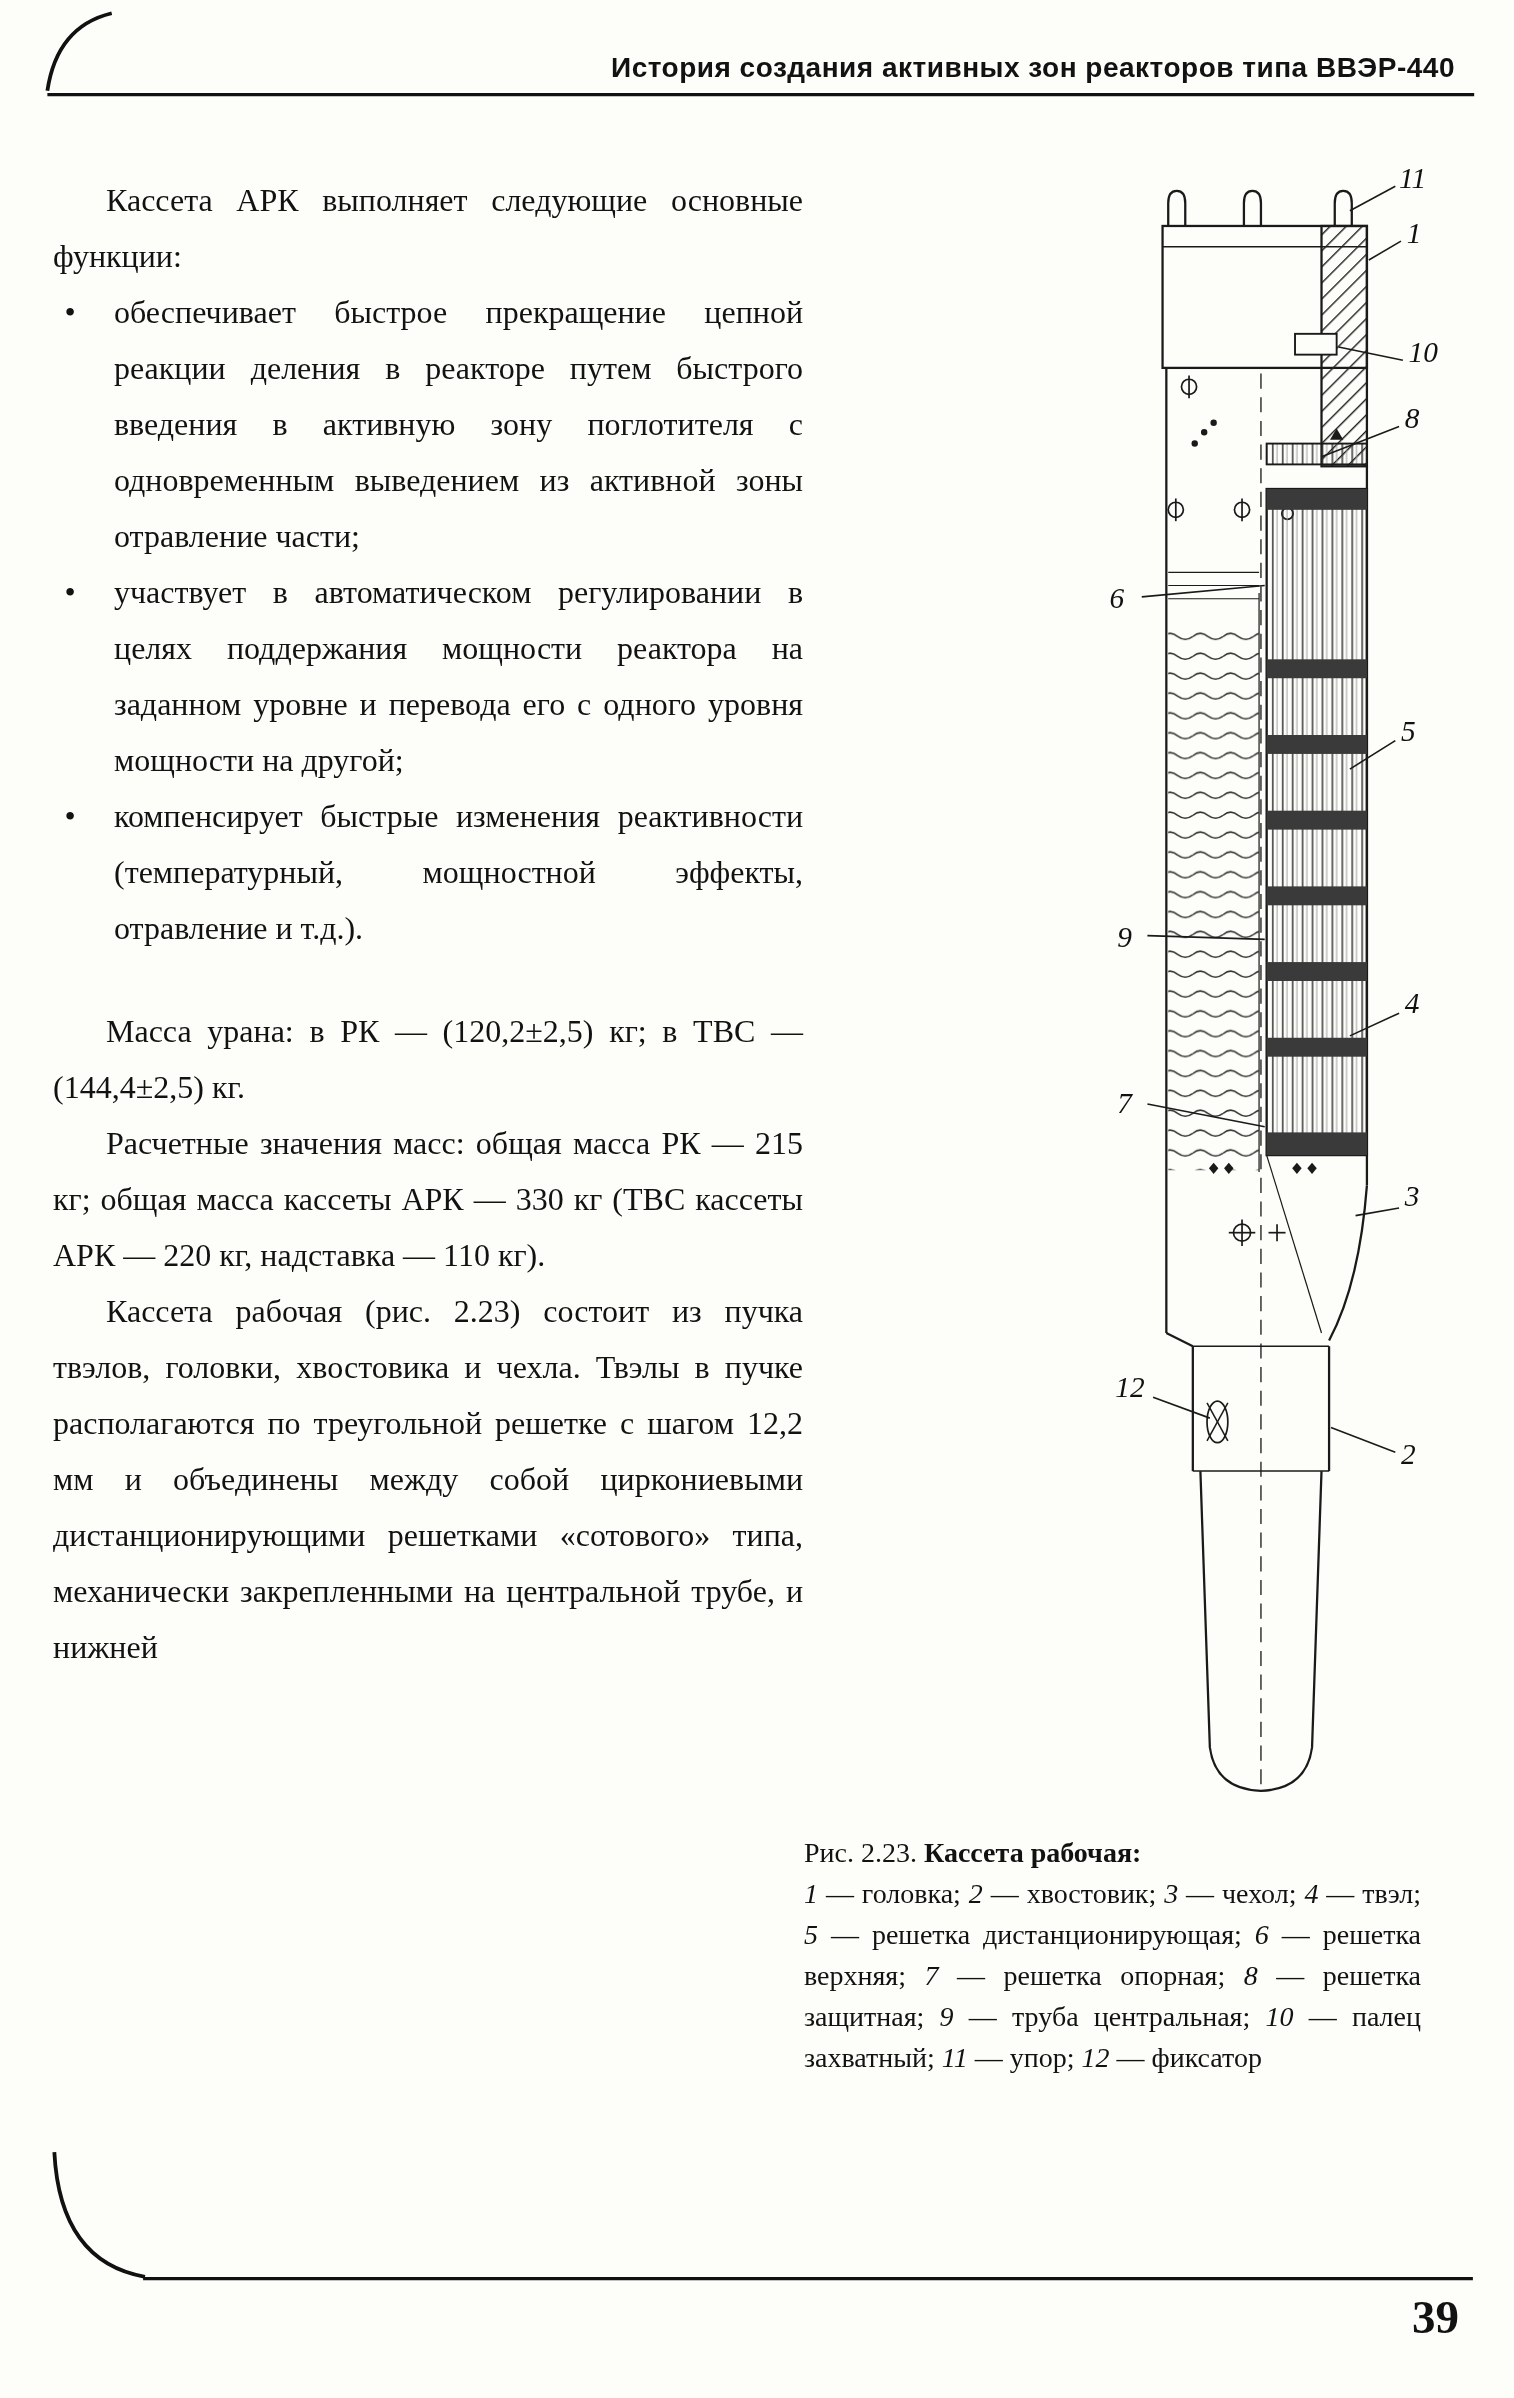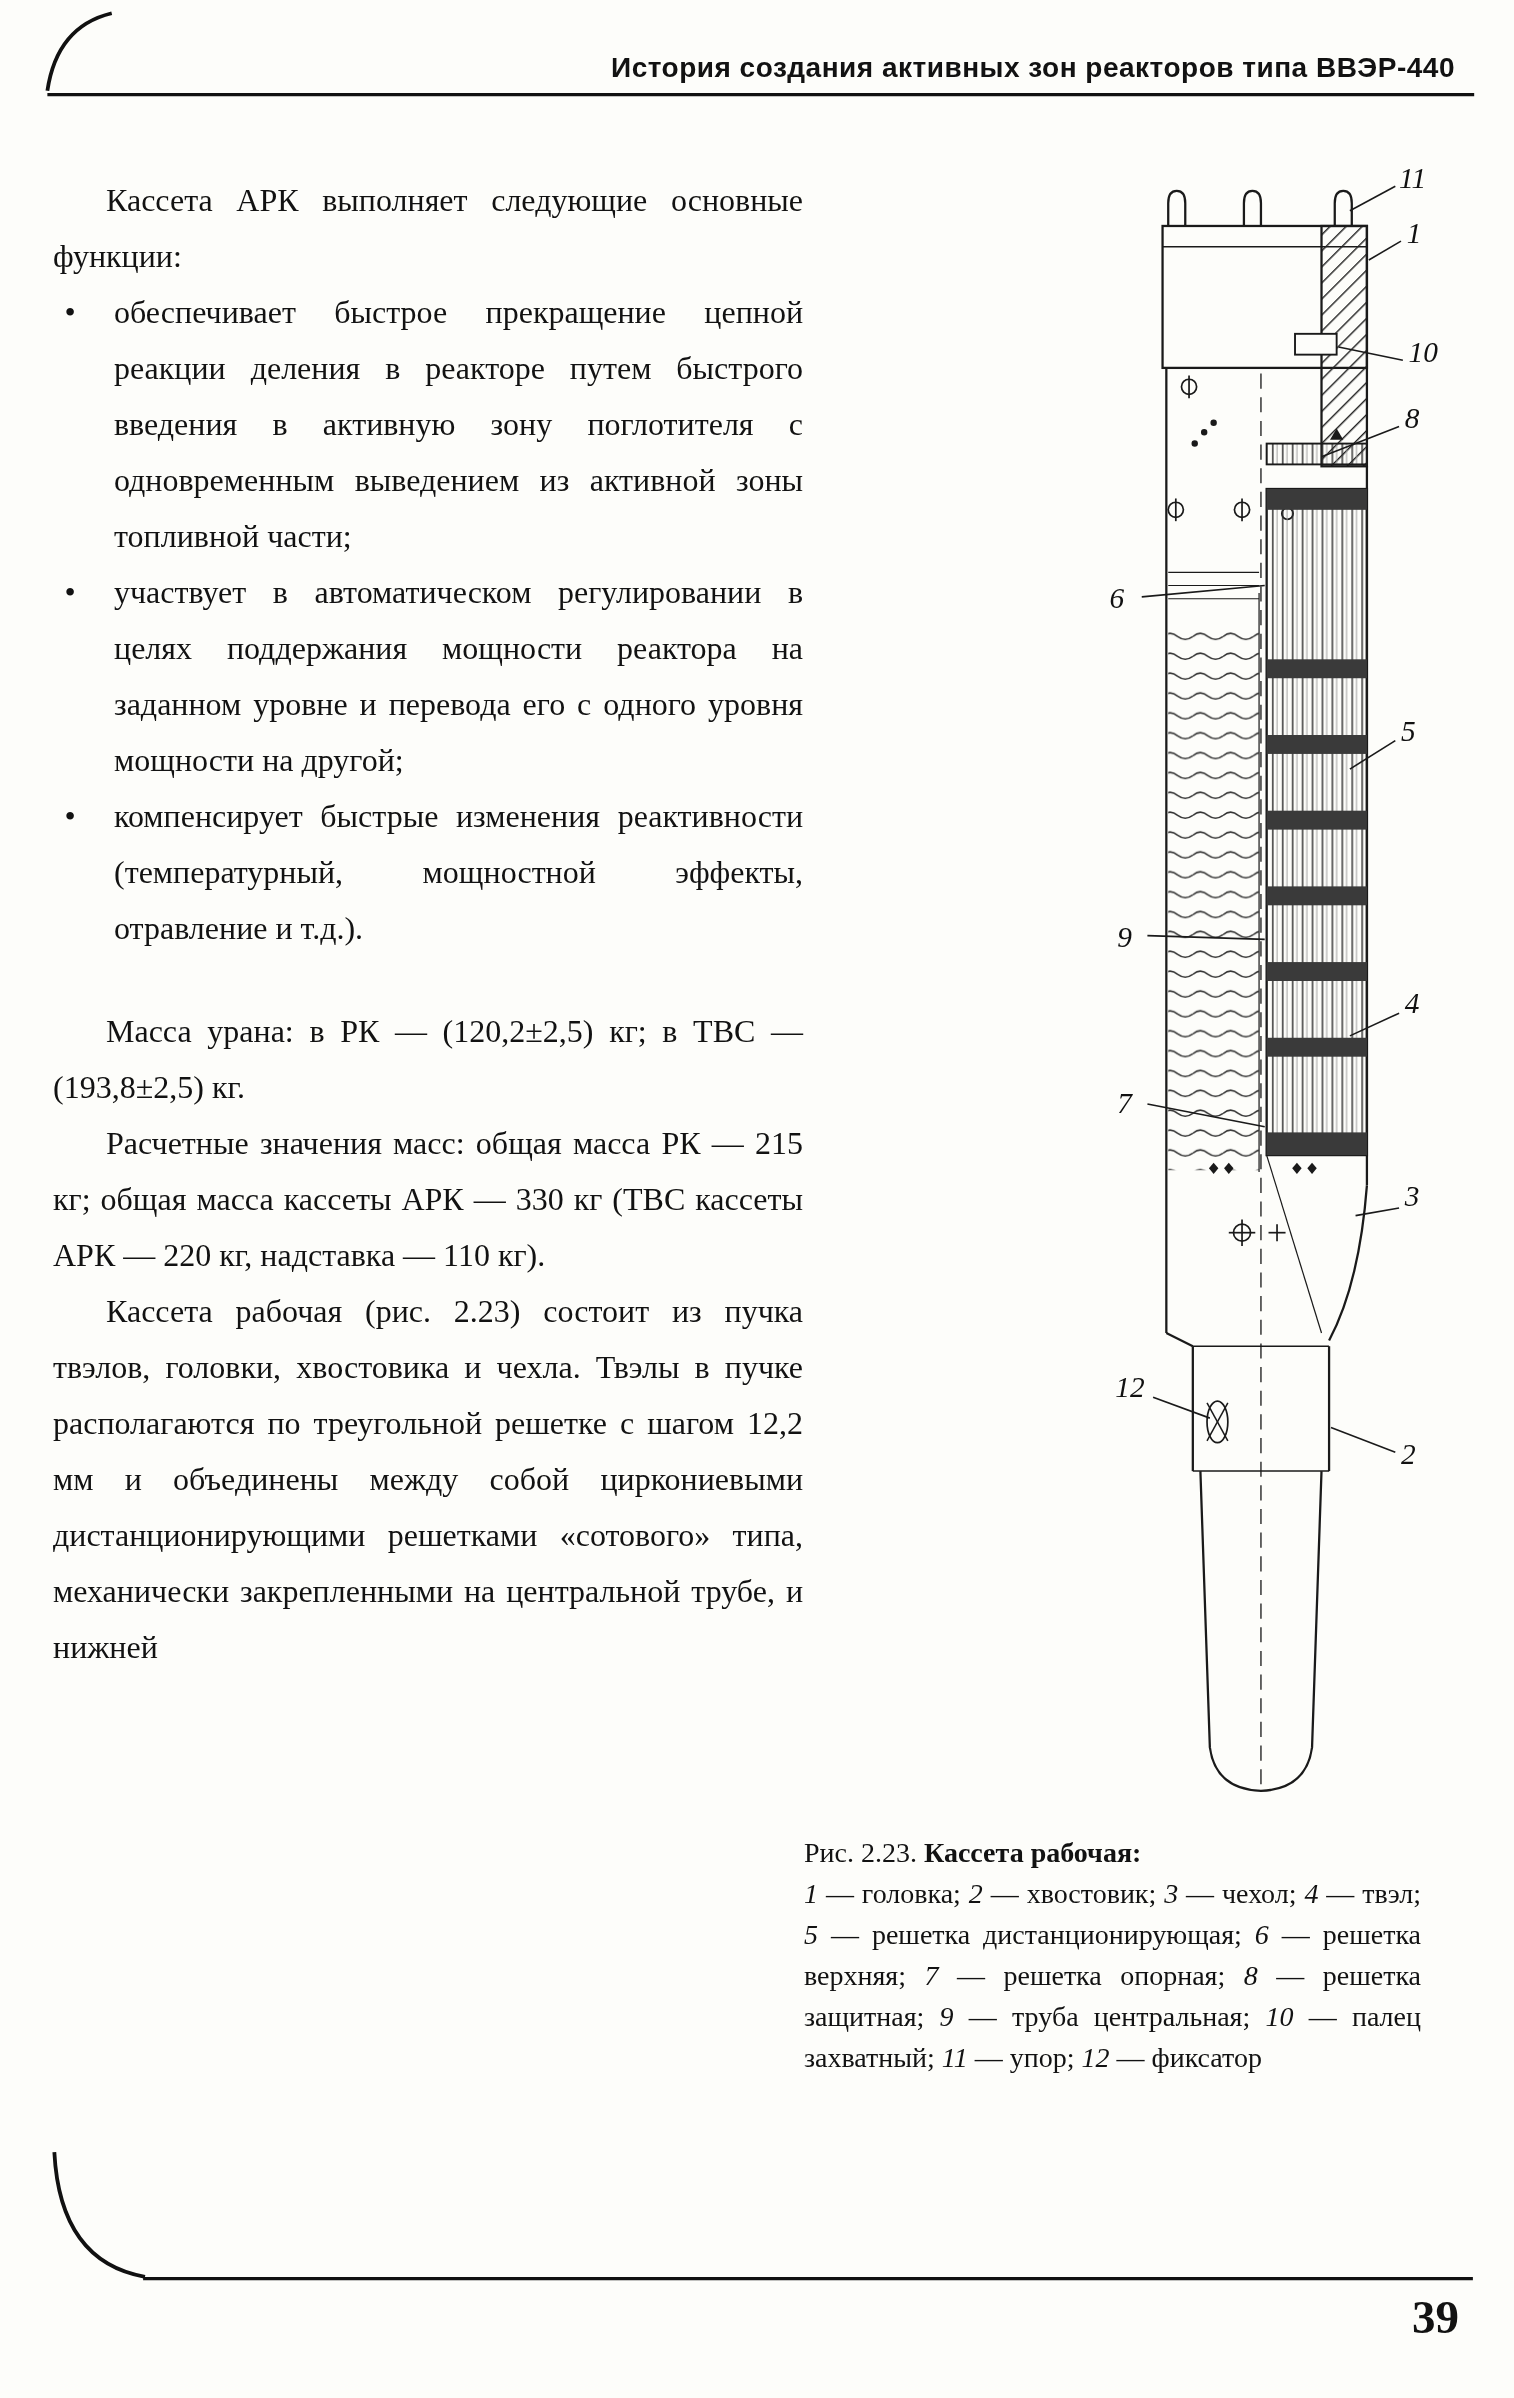--- a/index.html
+++ b/index.html
@@ -51,35 +51,35 @@
 </svg>
 
 <div class="header-title">История создания активных зон реакторов типа ВВЭР-440</div>
 
 <div class="text-col">
   <p>Кассета АРК выполняет следующие основные функции:</p>
 
   <div>
     <div class="bullet-item">
       <span class="bullet-char">•</span>
-      <span>обеспечивает быстрое прекращение цепной реакции деления в реакторе путем быстрого введения в активную зону поглотителя с одновременным выведением из активной зоны топливной части;</span>
+      <span>обеспечивает быстрое прекращение цепной реакции деления в реакторе путем быстрого введения в активную зону поглотителя с одновременным выведением из активной зоны отравление части;</span>
     </div>
     <div class="bullet-item">
       <span class="bullet-char">•</span>
       <span>участвует в автоматическом регулировании в целях поддержания мощности реактора на заданном уровне и перевода его с одного уровня мощности на другой;</span>
     </div>
     <div class="bullet-item">
       <span class="bullet-char">•</span>
       <span>компенсирует быстрые изменения реактивности (температурный, мощностной эффекты, отравление и т.д.).</span>
     </div>
   </div>
 
   <div class="para-gap"></div>
 
-  <p>Масса урана: в РК — (120,2±2,5) кг; в ТВС — (193,8±2,5) кг.</p>
+  <p>Масса урана: в РК — (120,2±2,5) кг; в ТВС — (144,4±2,5) кг.</p>
   <p>Расчетные значения масс: общая масса РК — 215 кг; общая масса кассеты АРК — 330 кг (ТВС кассеты АРК — 220 кг, надставка — 110 кг).</p>
   <p><span class="bold">Кассета рабочая</span><span> (рис. 2.23) состоит из пучка твэлов, головки, хвостовика и чехла. Твэлы в пучке располагаются по треугольной решетке с шагом 12,2 мм и объединены между собой циркониевыми дистанционирующими решетками «сотового» типа, механически закрепленными на центральной трубе, и нижней</span></p>
 </div>
 
 <svg class="drawing" width="369" height="1666" viewBox="0 0 390 1760">
   <defs>
     <pattern id="hatch" width="12" height="12" patternUnits="userSpaceOnUse" patternTransform="rotate(45)">
       <line x1="0" y1="0" x2="0" y2="12" stroke="#222" stroke-width="3"></line>
     </pattern>
     <pattern id="waves" width="32" height="21" patternUnits="userSpaceOnUse">

